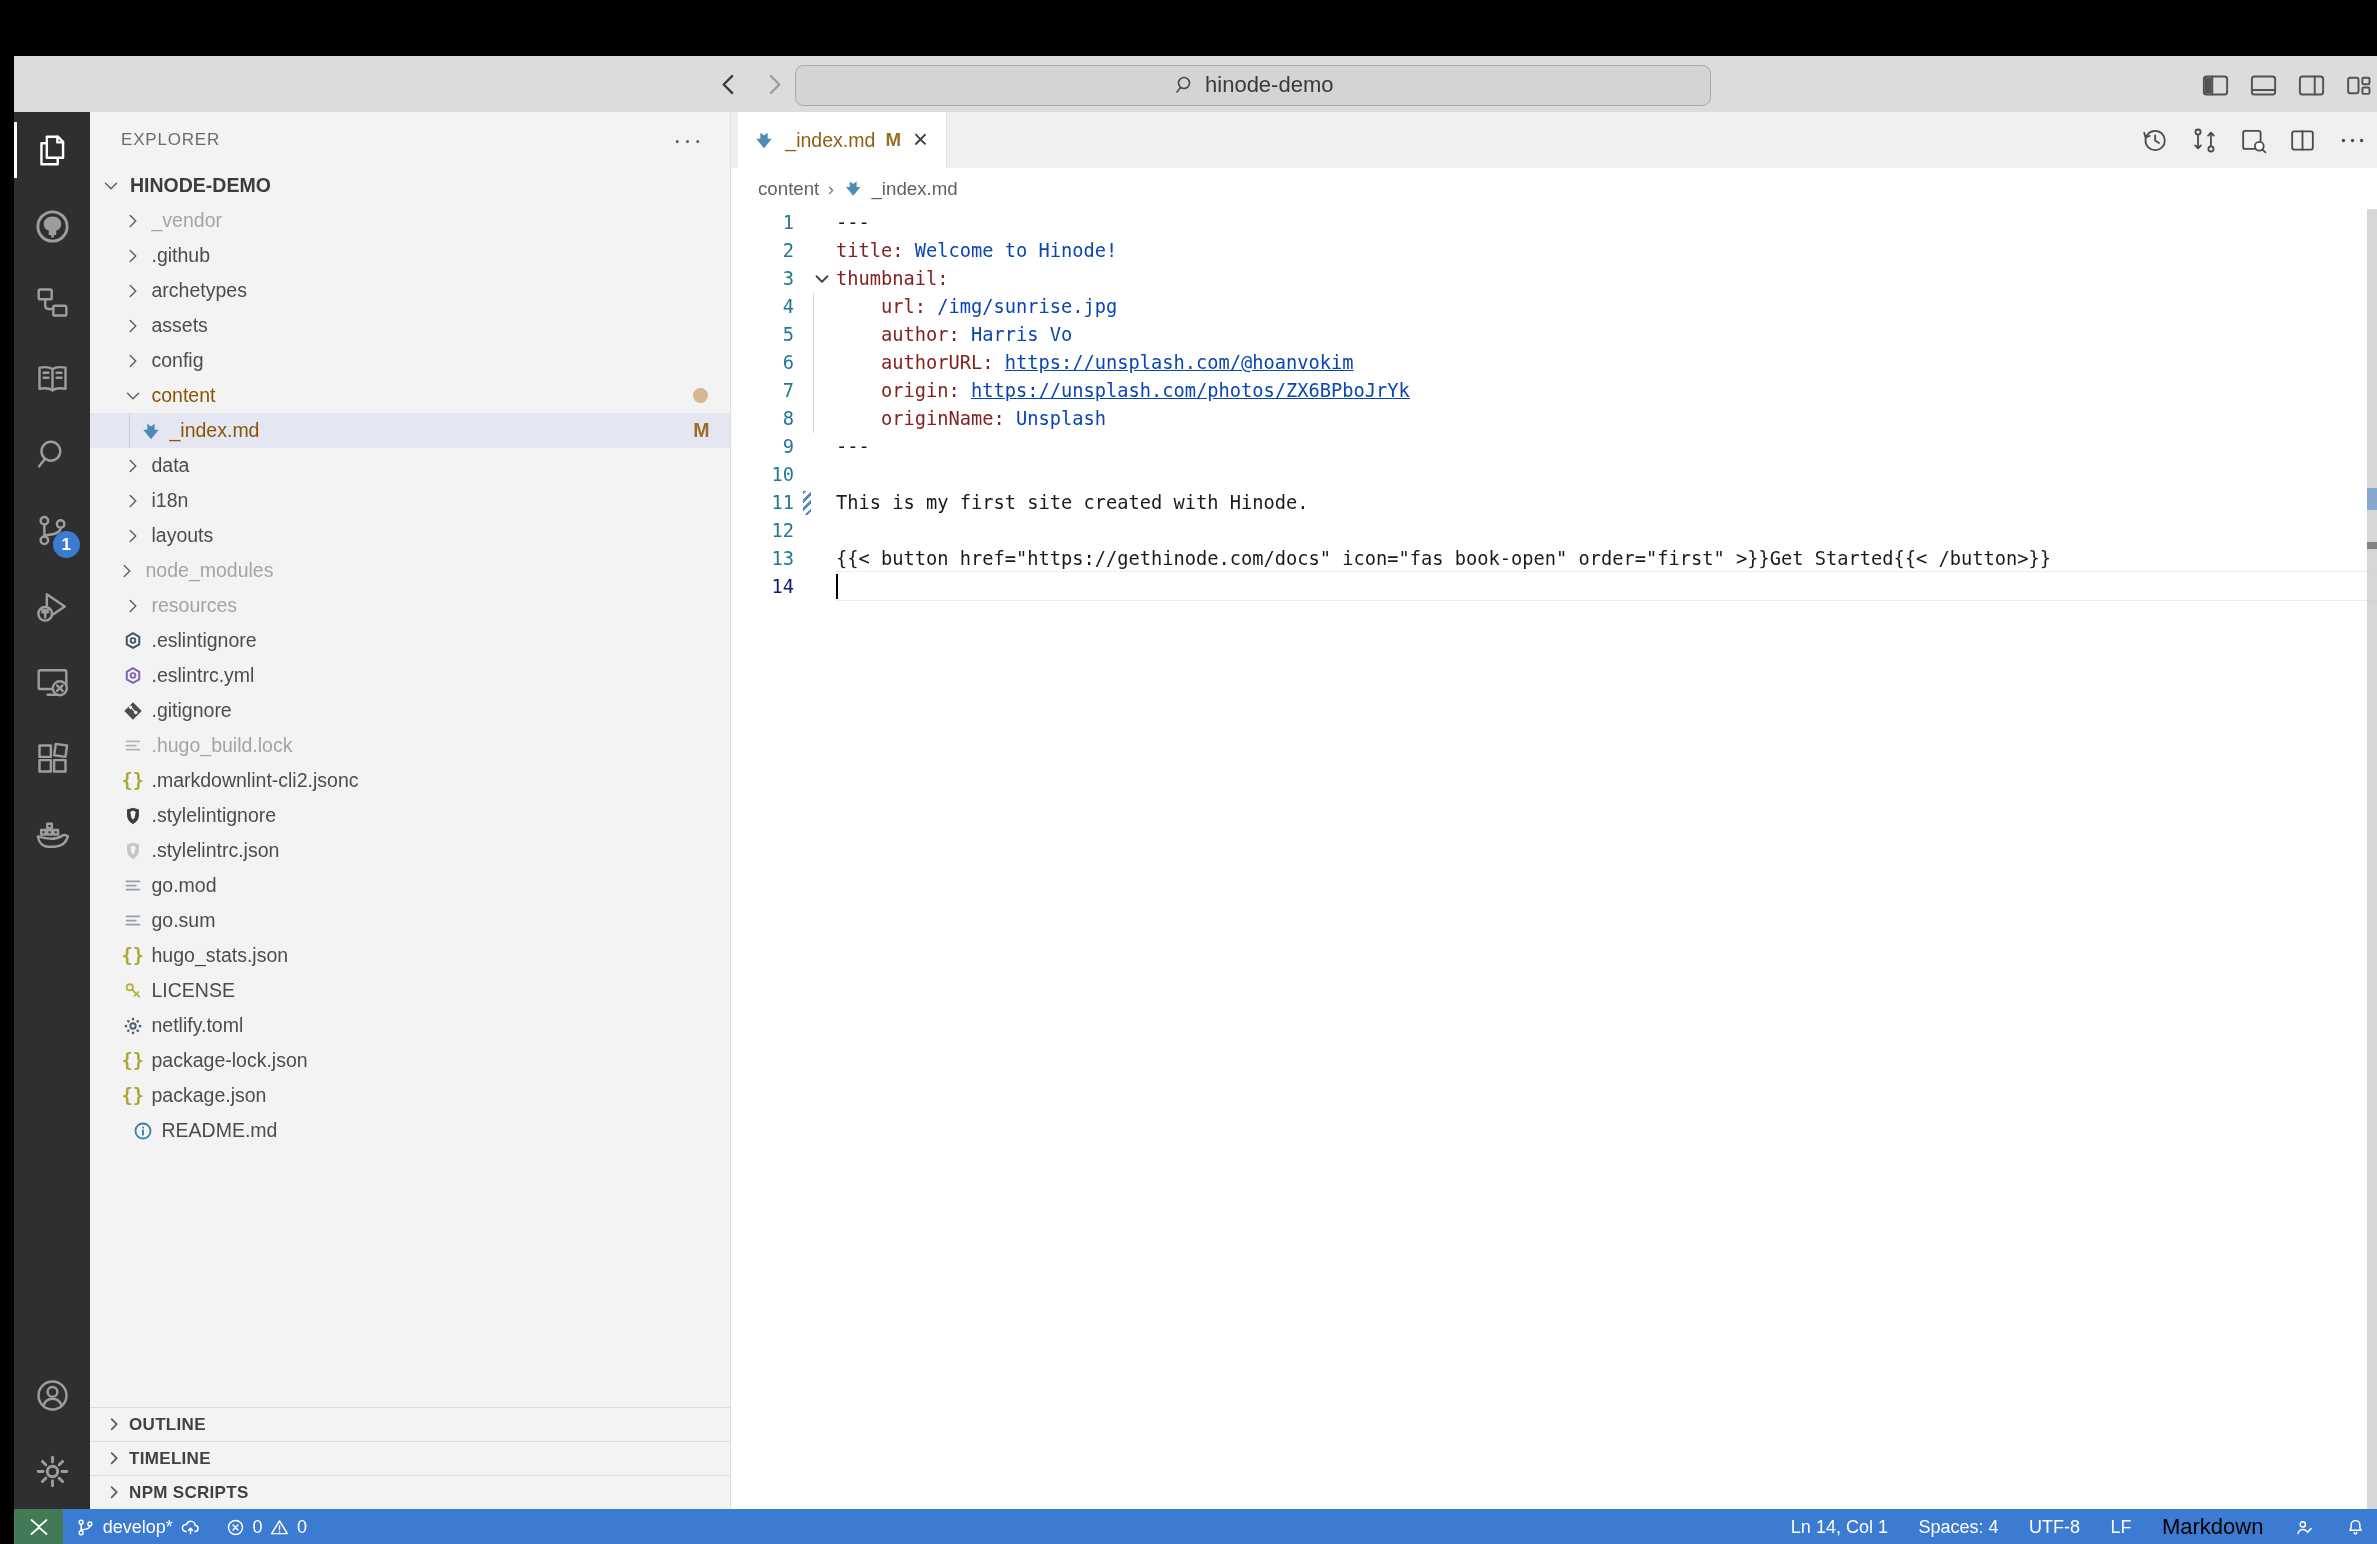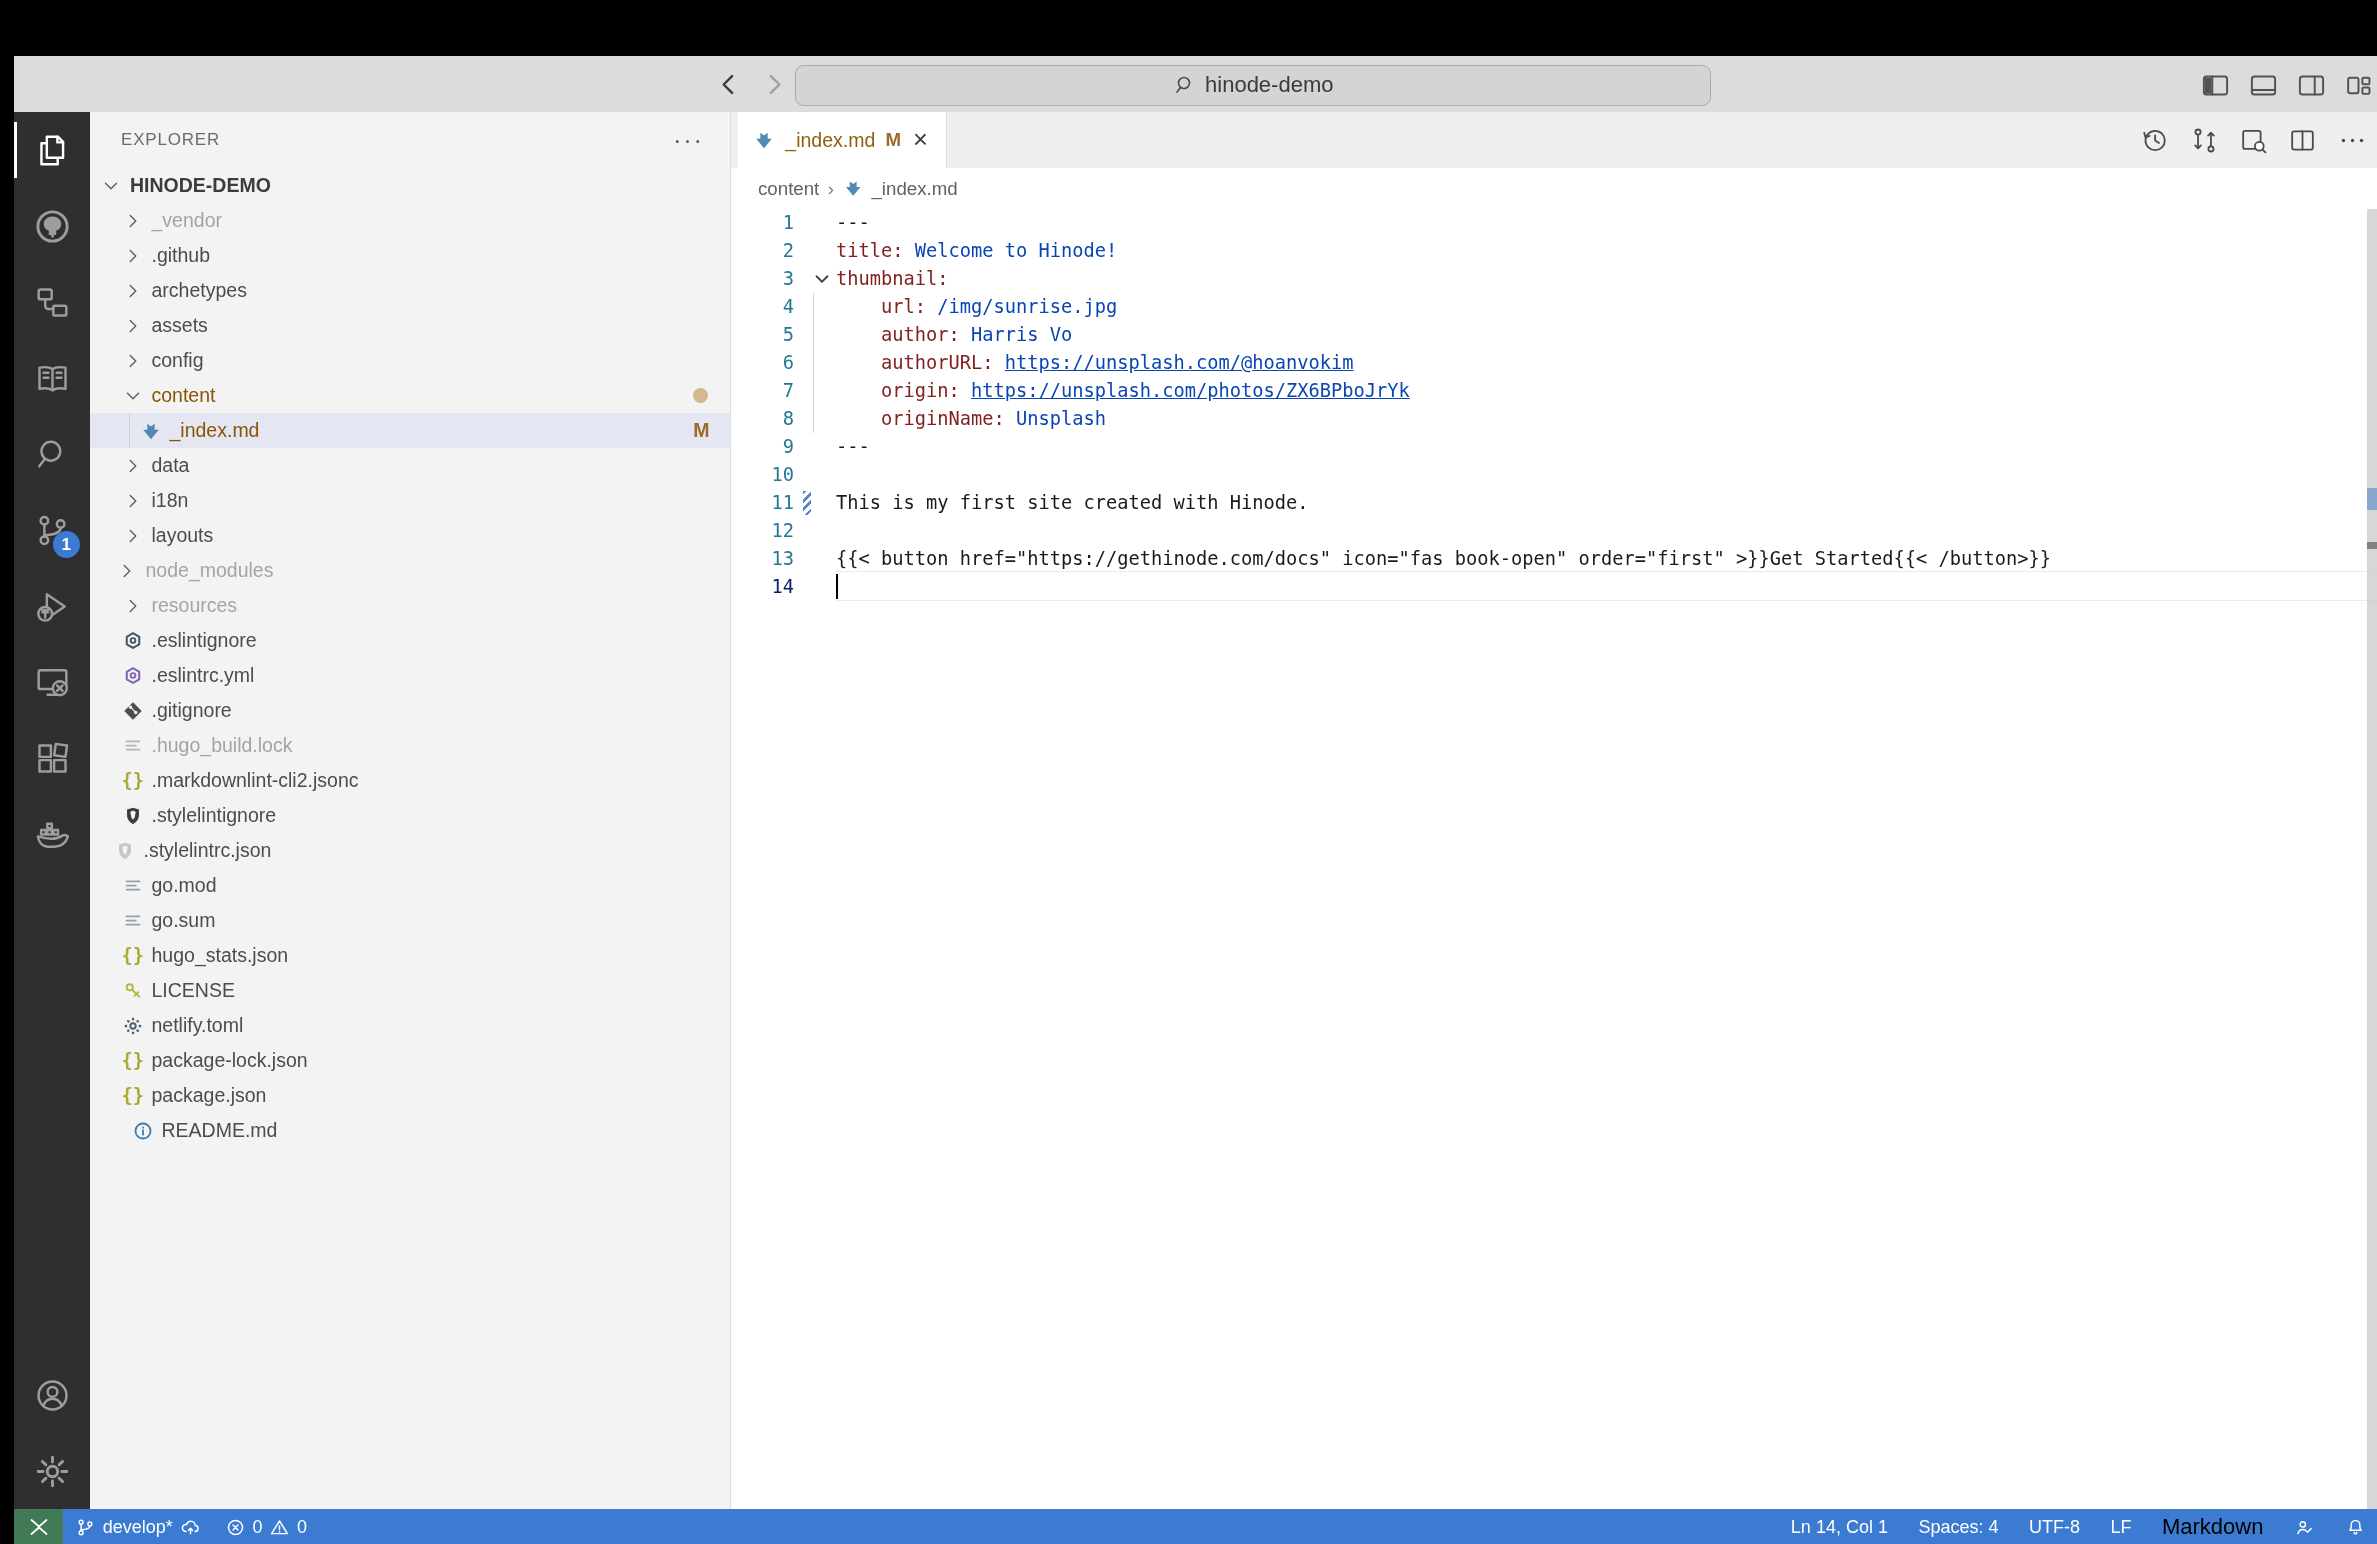--- a/index.html
+++ b/index.html
@@ -424,21 +424,21 @@
             <span>.markdownlint-cli2.jsonc</span>
           </div>
           <div class="trow" style="padding-left: 30px;">
             <span class="slot">
               <svg class="ic " viewBox="0 0 24 24">
                 <path fill="#3d3d3d" stroke="none" d="M12 3L5.5 5v6c0 4.8 2.8 7.8 6.5 10 3.7-2.2 6.5-5.2 6.5-10V5zM12 6l3 1.5-1.2 6L12 16l-1.8-2.5-1.2-6z" fill-rule="evenodd"></path>
               </svg>
             </span>
             <span>.stylelintignore</span>
           </div>
-          <div class="trow" style="padding-left: 22px;">
+          <div class="trow" style="padding-left: 30px;">
             <span class="slot">
               <svg class="ic " viewBox="0 0 24 24">
                 <path fill="#c6c6c6" stroke="none" d="M12 3L5.5 5v6c0 4.8 2.8 7.8 6.5 10 3.7-2.2 6.5-5.2 6.5-10V5zM12 6l3 1.5-1.2 6L12 16l-1.8-2.5-1.2-6z" fill-rule="evenodd"></path>
               </svg>
             </span>
             <span>.stylelintrc.json</span>
           </div>
           <div class="trow" style="padding-left: 30px;">
             <span class="slot">
               <svg class="ic " viewBox="0 0 24 24">
@@ -496,20 +496,40 @@
           <div class="trow" style="padding-left: 40px;">
             <span class="slot">
               <svg class="ic " viewBox="0 0 24 24">
                 <g style="color:#3a7fae" stroke-width="2">
                   <circle cx="12" cy="12" r="8.2"></circle>
                   <path d="M12 8v.4M12 11.2V16"></path>
                 </g>
               </svg>
             </span>
             <span>README.md</span>
+          </div>
+        </div>
+      <div class="sb-sections">
+          <div class="section">
+            <svg class="ic " viewBox="0 0 24 24">
+              <path d="M9 6l6 6-6 6"></path>
+            </svg>
+            <span>OUTLINE</span>
+          </div>
+          <div class="section">
+            <svg class="ic " viewBox="0 0 24 24">
+              <path d="M9 6l6 6-6 6"></path>
+            </svg>
+            <span>TIMELINE</span>
+          </div>
+          <div class="section">
+            <svg class="ic " viewBox="0 0 24 24">
+              <path d="M9 6l6 6-6 6"></path>
+            </svg>
+            <span>NPM SCRIPTS</span>
           </div>
         </div>
     </div>
 
     <div class="editor">
       <div class="tabbar">
         <div class="tab">
           <svg class="ic" style="width:22px;height:22px" viewBox="0 0 24 24">
               <path fill="#4e8ab4" stroke="none" d="M12 21L3.5 10.5H8V4l4 3.2L16 4v6.5h4.5Z"></path>
             </svg>

